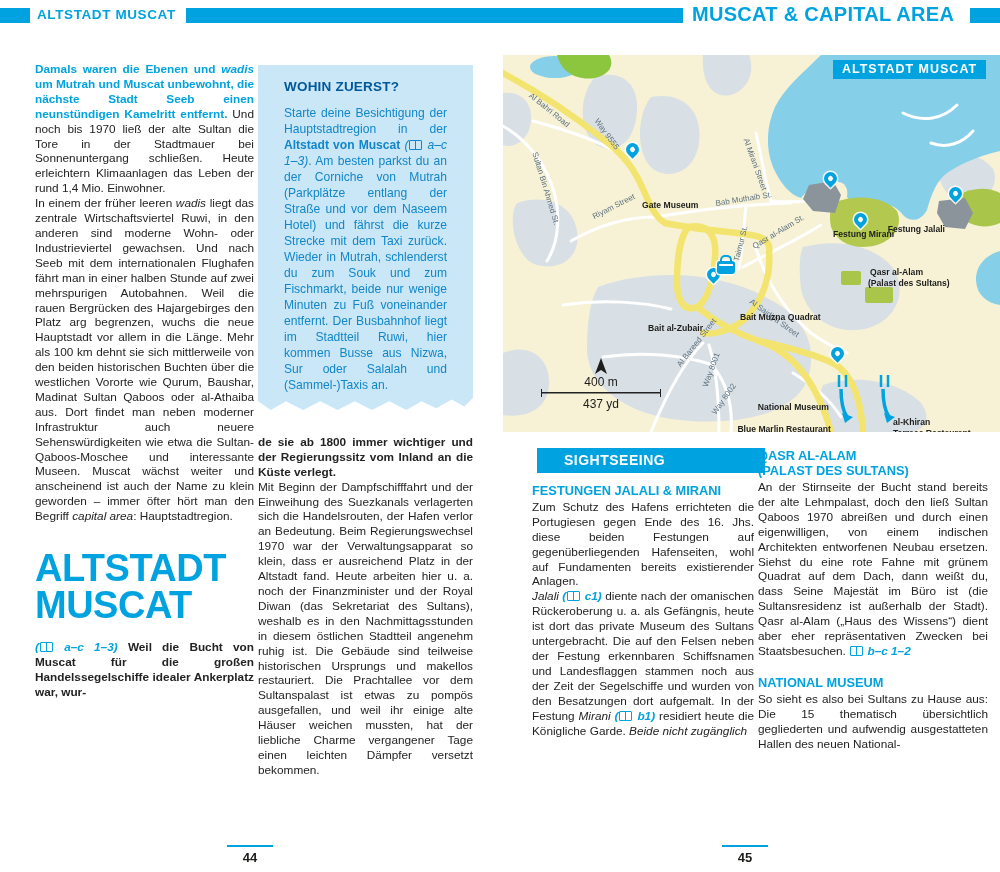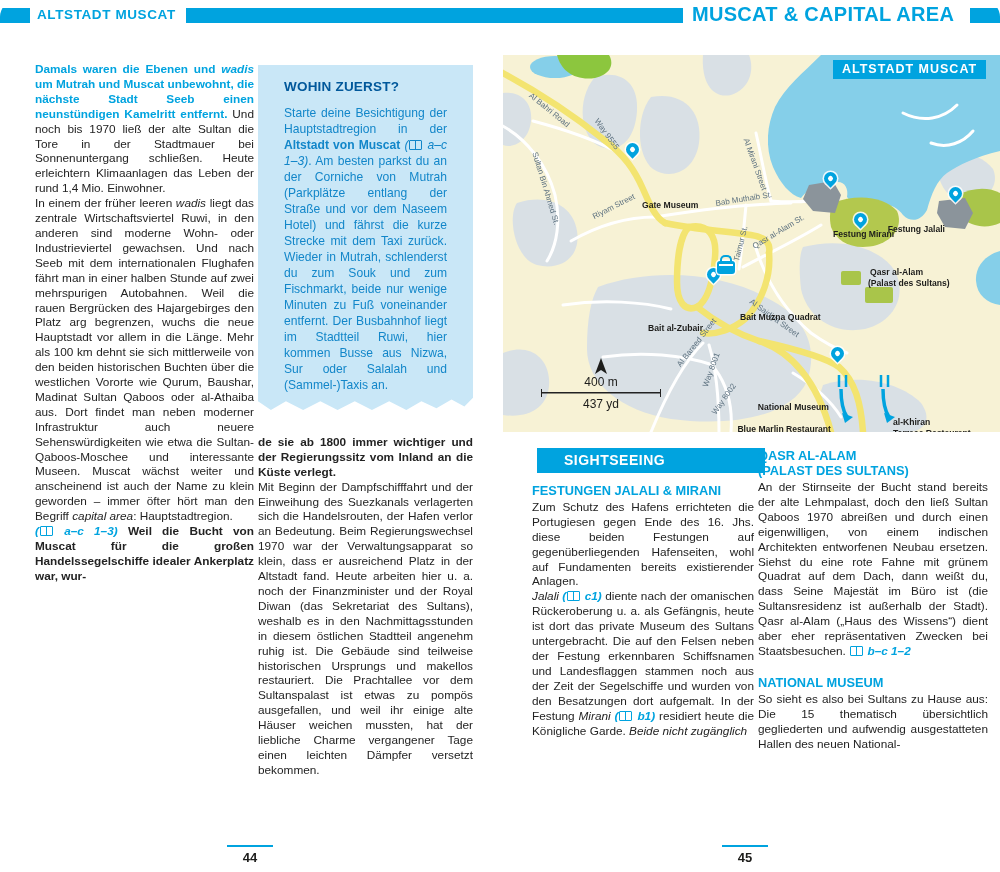--- a/index.html
+++ b/index.html
@@ -1,17 +1,17 @@
 <!DOCTYPE html>
 <html lang="de"><head>
 <meta charset="utf-8">
 <style>
   html,body{margin:0;padding:0;background:#fff;}
   #page{position:relative;width:1000px;height:872px;background:#fff;overflow:hidden;
-        font-family:"Liberation Sans",sans-serif;color:#232323;border-radius:17px;}
+        font-family:"Liberation Sans",sans-serif;color:#232323;}
 
   
   .bar{position:absolute;background:#00a3df;height:15px;top:8px;}
   .hdr-left{position:absolute;left:37px;top:7px;font-size:13.5px;font-weight:bold;color:#00a3df;letter-spacing:.6px;white-space:nowrap;}
   .hdr-right{position:absolute;left:692px;top:3px;font-size:20px;font-weight:bold;color:#00a3df;letter-spacing:.3px;white-space:nowrap;}
 
   
   .col{position:absolute;font-size:11.8px;line-height:14.9px;text-align:justify;}
   .col p{margin:0;}
   .i{font-style:italic;}
@@ -67,20 +67,24 @@
   <div class="bar" style="left:0;width:30px;"></div>
   <div class="hdr-left">ALTSTADT MUSCAT</div>
   <div class="bar" style="left:186px;width:314px;"></div>
   <div class="bar" style="left:500px;width:183px;"></div>
   <div class="hdr-right">MUSCAT &amp; CAPITAL AREA</div>
   <div class="bar" style="left:970px;width:30px;"></div>
 
   <div class="col" style="left:35px;top:62px;width:219px;">
     <p><span class="lead">Damals waren die Ebenen und </span><span class="lead i">wadis</span><span class="lead"> um Mutrah und Muscat unbewohnt, die nächste Stadt Seeb einen neunstündigen Kamelritt entfernt. </span><span>Und noch bis 1970 ließ der alte Sultan die Tore in der Stadtmauer bei Sonnenuntergang schließen. Heute erleichtern Klimaanlagen das Leben der rund 1,4 Mio. Einwohner.</span></p>
     <p><span>In einem der früher leeren </span><span class="i">wadis</span><span> liegt das zentrale Wirtschaftsviertel Ruwi, in den anderen sind moderne Wohn- oder Industrieviertel gewachsen. Und nach Seeb mit dem internationalen Flughafen fährt man in einer halben Stunde auf zwei mehrspurigen Autobahnen. Weil die rauen Bergrücken des Hajargebirges den Platz arg begrenzen, wuchs die neue Hauptstadt vor allem in die Länge. Mehr als 100 km dehnt sie sich mittlerweile von den beiden historischen Buchten über die westlichen Vororte wie Qurum, Baushar, Madinat Sultan Qaboos oder al-Athaiba aus. Dort findet man neben moderner Infrastruktur auch neuere Sehenswürdigkeiten wie etwa die Sultan-Qaboos-Moschee und interessante Museen. Muscat wächst weiter und anscheinend ist auch der Name zu klein geworden – immer öfter hört man den Begriff </span><span class="i">capital area</span><span>: Hauptstadtregion.</span></p>
+    <div class="big-title">
+      <div>ALTSTADT</div>
+      <div>MUSCAT</div>
+    </div>
     <p><span class="ref">(</span><span class="map-icon ref"></span><span class="ref"> a–c 1–3) </span><span class="b">Weil die Bucht von Muscat für die großen Handelssegelschiffe idealer Ankerplatz war, wur-</span></p>
   </div>
 
   <div class="col" style="left:258px;top:65px;width:215px;">
     <div class="infobox">
       <h3>WOHIN ZUERST?</h3>
       <div class="body"><span>Starte deine Besichtigung der Hauptstadtregion in der </span><span class="b">Altstadt von Muscat</span><span> </span><span class="i">(</span><span class="map-icon"></span><span class="i"> a–c 1–3)</span><span>. Am besten parkst du an der Corniche von Mutrah (Parkplätze entlang der Straße und vor dem Naseem Hotel) und fährst die kurze Strecke mit dem Taxi zurück. Wieder in Mutrah, schlenderst du zum Souk und zum Fischmarkt, beide nur wenige Minuten zu Fuß voneinander entfernt. Der Busbahnhof liegt im Stadtteil Ruwi, hier kommen Busse aus Nizwa, Sur oder Salalah und (Sammel-)Taxis an.</span></div>
     </div>
     <p style="margin-top:16px;"><span class="b">de sie ab 1800 immer wichtiger und der Regierungssitz vom Inland an die Küste verlegt.</span></p>
     <p>Mit Beginn der Dampfschifffahrt und der Einweihung des Suezkanals verlagerten sich die Handelsrouten, der Hafen verlor an Bedeutung. Beim Regierungswechsel 1970 war der Verwaltungsapparat so klein, dass er ausreichend Platz in der Altstadt fand. Heute arbeiten hier u. a. noch der Finanzminister und der Royal Diwan (das Sekretariat des Sultans), weshalb es in den Nachmittagsstunden in diesem östlichen Stadtteil angenehm ruhig ist. Die Gebäude sind teilweise historischen Ursprungs und makellos restauriert. Die Prachtallee vor dem Sultanspalast ist etwas zu pompös ausgefallen, und weil ihr einige alte Häuser weichen mussten, hat der liebliche Charme vergangener Tage einen leichten Dämpfer versetzt bekommen.</p>

